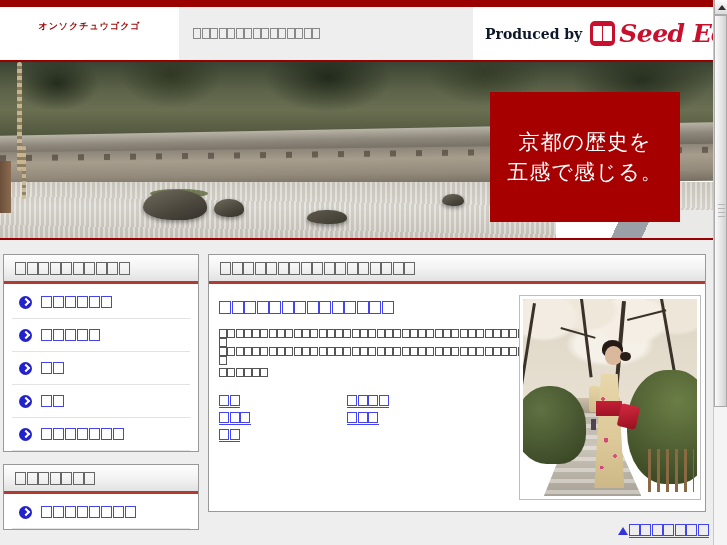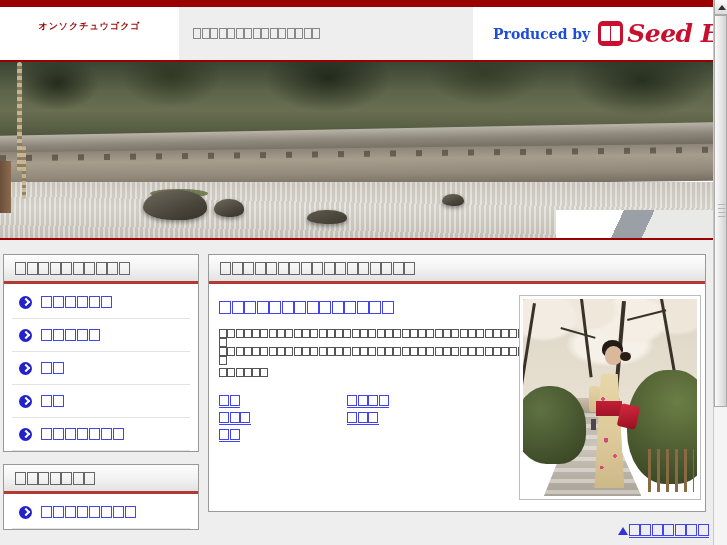--- a/index.html
+++ b/index.html
@@ -69,22 +69,22 @@
   #header-tagline .tofu { width: 8px; height: 11px; margin-right: 0.5px; }
 
   #header-produced {
     position: absolute; left: 473px; top: 0;
     width: 240px; height: 53px;
     background: #ffffff;
     display: flex; align-items: center;
   }
   #produced-label {
     font-family: "DejaVu Serif", serif;
-    font-size: 14px; font-weight: bold; color: #1d4ed8;
-    margin-left: 20px; white-space: nowrap;
+    font-size: 14px; font-weight: bold; color: #0f172a;
+    margin-left: 12px; white-space: nowrap;
   }
   #seed-mark {
     width: 25px; height: 25px; margin-left: 8px;
     background: #c8102e; border-radius: 5px;
     position: relative; flex: 0 0 auto;
   }
   #seed-mark .book {
     position: absolute; left: 3px; top: 5px;
     width: 19px; height: 15px; background: #ffffff;
     border-radius: 1px;
@@ -411,20 +411,24 @@
       <div class="zg-moss"></div>
       <div class="zg-rock r1"></div>
       <div class="zg-rock r2"></div>
       <div class="zg-rock r3"></div>
       <div class="zg-rock r4"></div>
       <div class="zg-post"></div>
       <div class="zg-chain"></div>
       <div class="zg-chain2"></div>
       <div class="zg-path"></div>
     </div>
+    <div id="hero-caption">
+      <span class="cap-line">京都の歴史を</span>
+      <span class="cap-line">五感で感じる。</span>
+    </div>
   </div>
 
   <div id="content">
 
     <div id="sidebar">
 
       <div id="side-box-1" class="panel">
         <div class="panel-head">
           <span class="tofu-run">
               <span class="tofu"></span>

